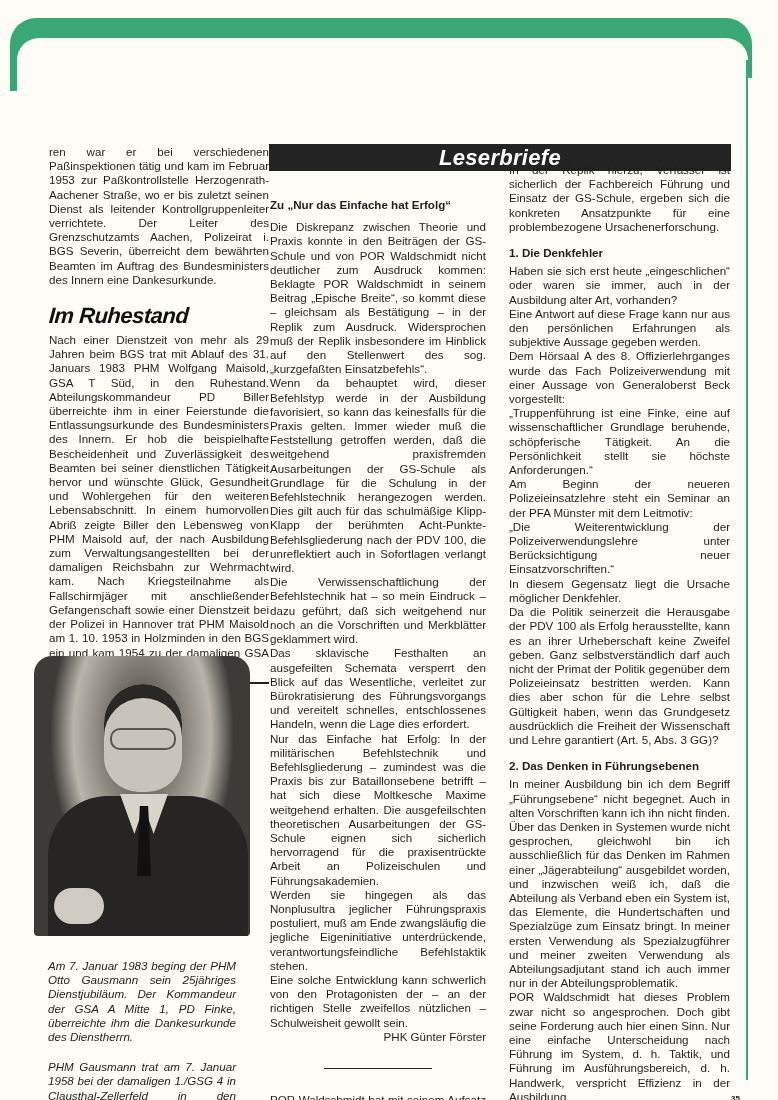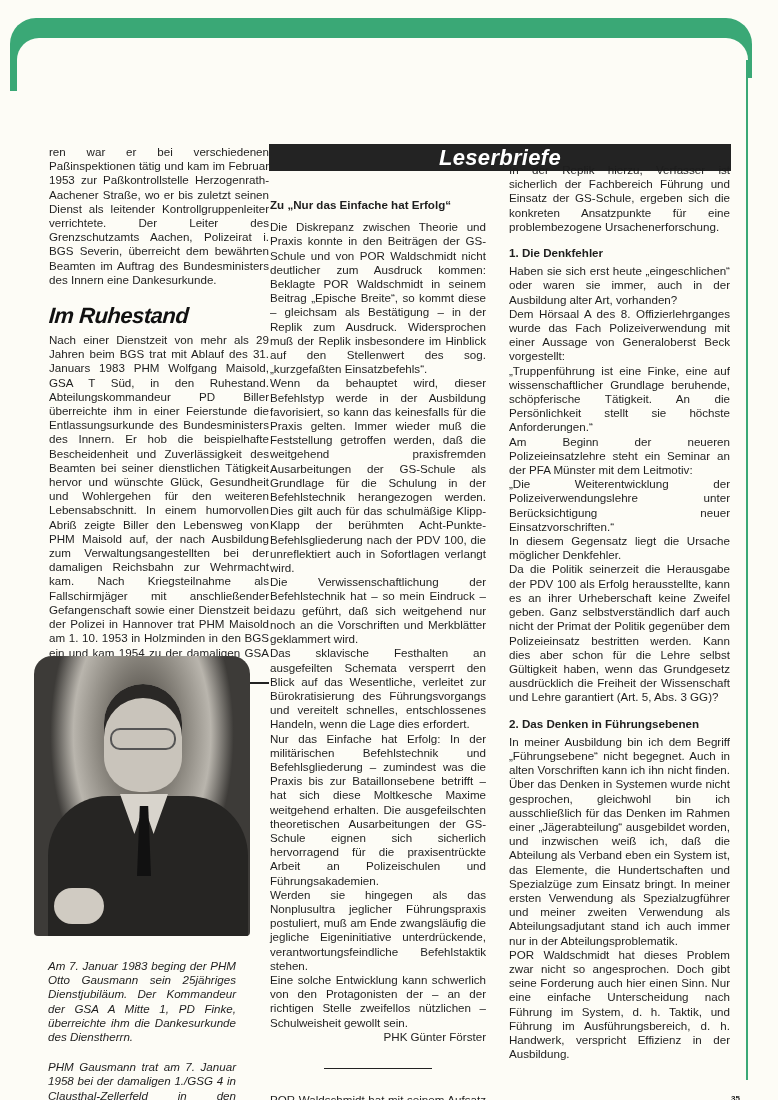--- a/index.html
+++ b/index.html
@@ -135,20 +135,21 @@
   <p>Eine solche Entwicklung kann schwerlich von den Protagonisten der – an der richtigen Stelle zweifellos nützlichen – Schulweisheit gewollt sein.</p>
   <p class="sig">PHK Günter Förster</p>
   <div class="short-rule"></div>
   <p>POR Waldschmidt hat mit seinem Aufsatz „Nur das Einfache hat Erfolg – die Ausbildung des Polizeiführers im kritischen Vergleich zwischen Theorie und Realität“ mutig ein für die gesamte Polizei bestehendes Problem angesprochen.</p>
 </div>
 
 <div class="col col3">
   <p>In der Replik hierzu, Verfasser ist sicherlich der Fachbereich Führung und Einsatz der GS-Schule, ergeben sich die konkreten Ansatzpunkte für eine problembezogene Ursachenerforschung.</p>
   <div class="sub-title">1. Die Denkfehler</div>
   <p>Haben sie sich erst heute „eingeschlichen“ oder waren sie immer, auch in der Ausbildung alter Art, vorhanden?</p>
+  <p>Eine Antwort auf diese Frage kann nur aus den persönlichen Erfahrungen als subjektive Aussage gegeben werden.</p>
   <p>Dem Hörsaal A des 8. Offizierlehrganges wurde das Fach Polizeiverwendung mit einer Aussage von Generaloberst Beck vorgestellt:</p>
   <p>„Truppenführung ist eine Finke, eine auf wissenschaftlicher Grundlage beruhende, schöpferische Tätigkeit. An die Persönlichkeit stellt sie höchste Anforderungen.“</p>
   <p>Am Beginn der neueren Polizeieinsatzlehre steht ein Seminar an der PFA Münster mit dem Leitmotiv:</p>
   <p>„Die Weiterentwicklung der Polizeiverwendungslehre unter Berücksichtigung neuer Einsatzvorschriften.“</p>
   <p>In diesem Gegensatz liegt die Ursache möglicher Denkfehler.</p>
   <p>Da die Politik seinerzeit die Herausgabe der PDV 100 als Erfolg herausstellte, kann es an ihrer Urheberschaft keine Zweifel geben. Ganz selbstverständlich darf auch nicht der Primat der Politik gegenüber dem Polizeieinsatz bestritten werden. Kann dies aber schon für die Lehre selbst Gültigkeit haben, wenn das Grundgesetz ausdrücklich die Freiheit der Wissenschaft und Lehre garantiert (Art. 5, Abs. 3 GG)?</p>
   <div class="sub-title">2. Das Denken in Führungsebenen</div>
   <p>In meiner Ausbildung bin ich dem Begriff „Führungsebene“ nicht begegnet. Auch in alten Vorschriften kann ich ihn nicht finden. Über das Denken in Systemen wurde nicht gesprochen, gleichwohl bin ich ausschließlich für das Denken im Rahmen einer „Jägerabteilung“ ausgebildet worden, und inzwischen weiß ich, daß die Abteilung als Verband eben ein System ist, das Elemente, die Hundertschaften und Spezialzüge zum Einsatz bringt. In meiner ersten Verwendung als Spezialzugführer und meiner zweiten Verwendung als Abteilungsadjutant stand ich auch immer nur in der Abteilungsproblematik.</p>
   <p>POR Waldschmidt hat dieses Problem zwar nicht so angesprochen. Doch gibt seine Forderung auch hier einen Sinn. Nur eine einfache Unterscheidung nach Führung im System, d. h. Taktik, und Führung im Ausführungsbereich, d. h. Handwerk, verspricht Effizienz in der Ausbildung.</p>
 </div>

